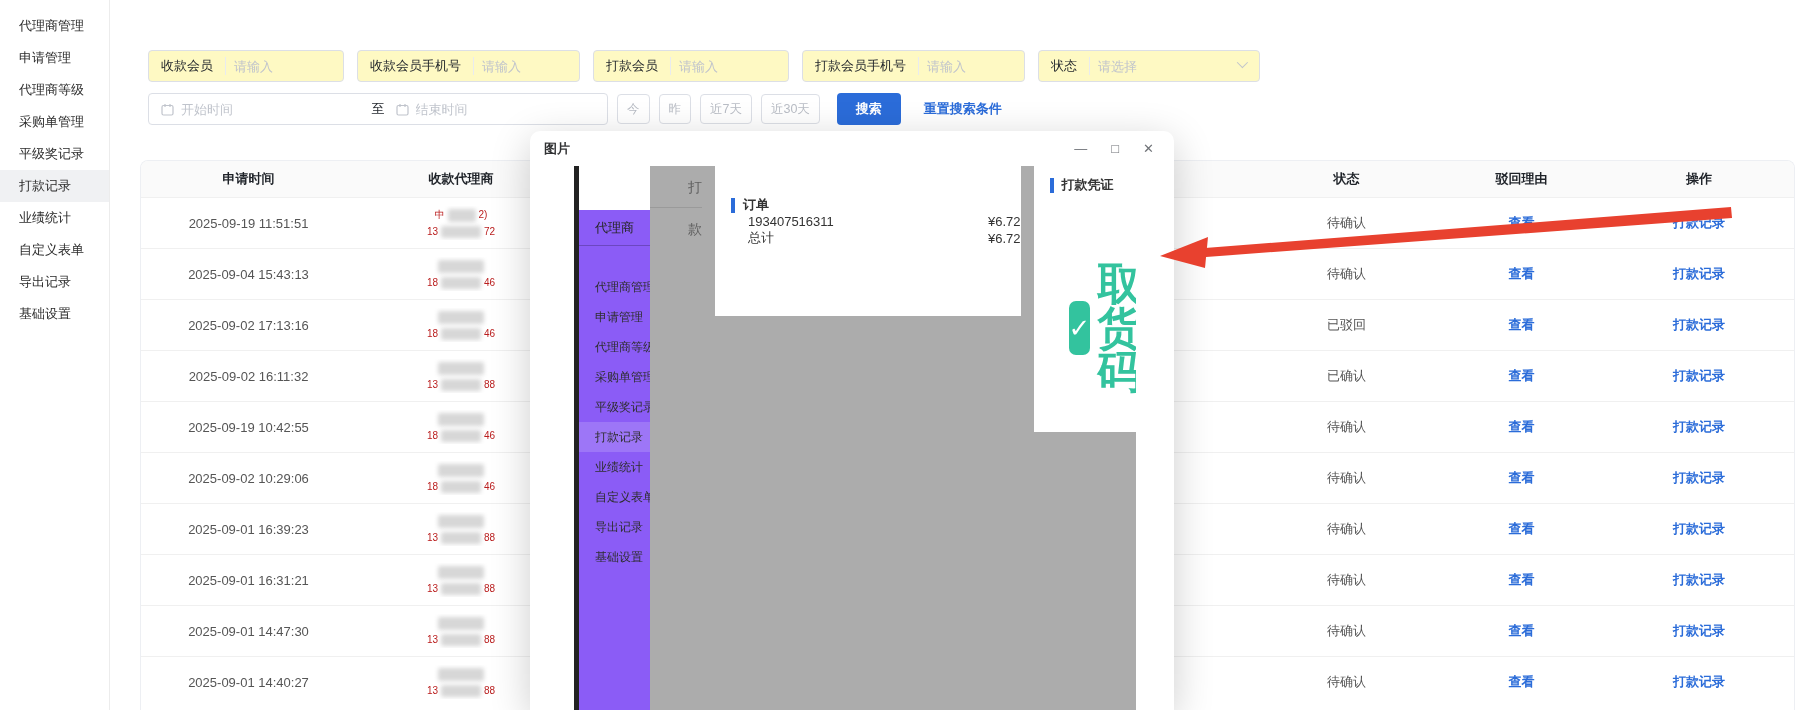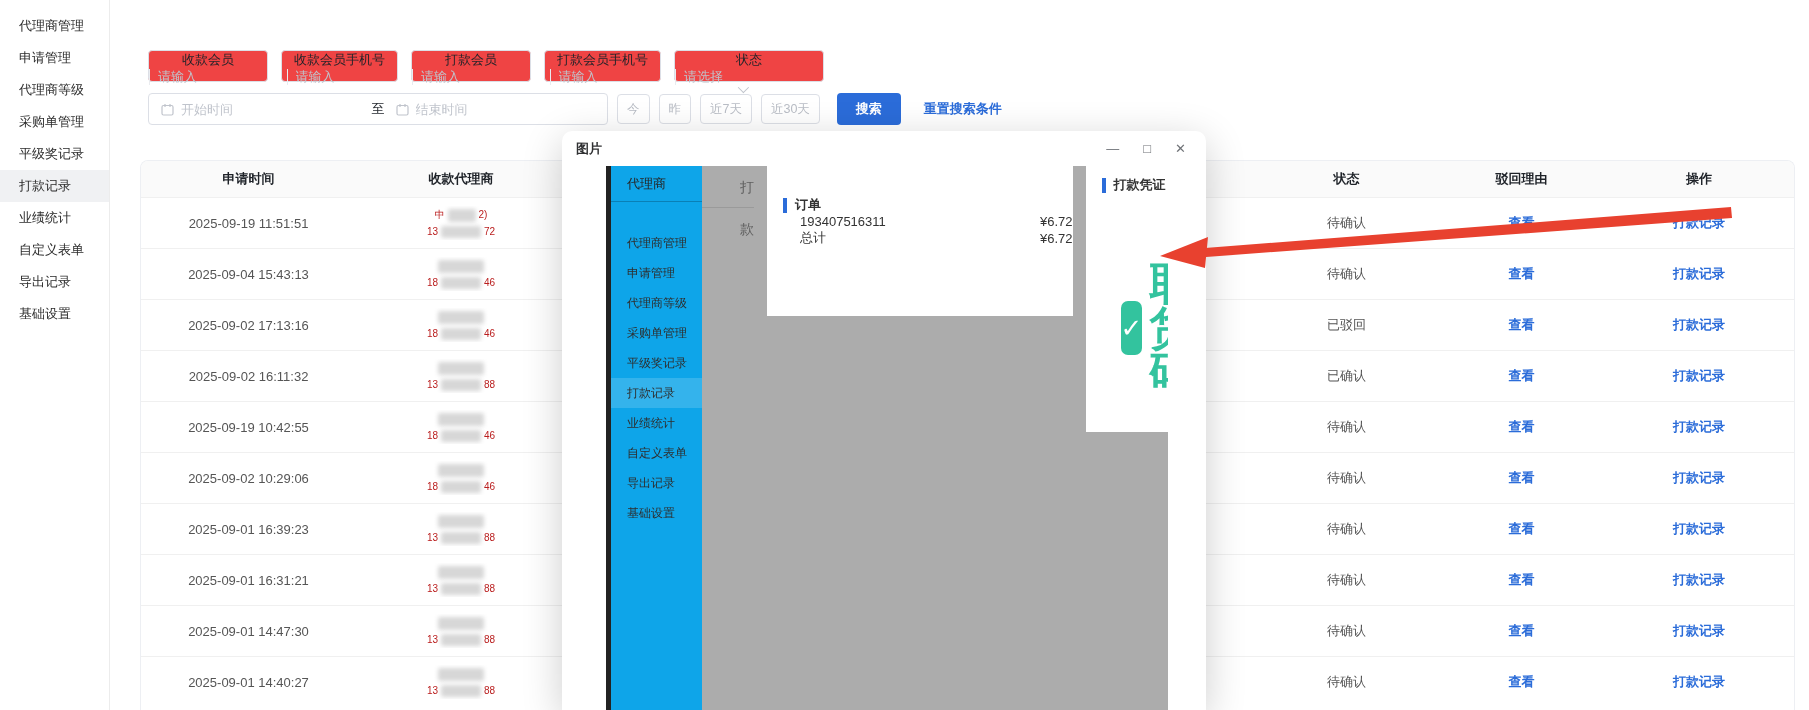--- a/index.html
+++ b/index.html
@@ -14,23 +14,23 @@
   body{font-family:"Liberation Sans","DejaVu Sans",sans-serif;background:#fff;color:#333;}
   .page{position:relative;width:1809px;height:710px;overflow:hidden;background:#fff;}
 
   
   .sidebar{position:absolute;left:0;top:0;width:110px;height:710px;background:#fff;border-right:1px solid #ececec;padding-top:10px;z-index:2;}
   .side-item{height:32px;line-height:32px;padding-left:19px;font-size:13px;color:#2b2b2b;white-space:nowrap;cursor:pointer;}
   .side-item.active{background:#f0f1f3;}
 
   
   .filter-row1{position:absolute;left:148px;top:50px;display:flex;gap:13px;align-items:center;}
-  .fgroup{display:flex;align-items:center;height:32px;border:1px solid var(--border);border-radius:4px;background:#ef4444;flex-direction:column;}
+  .fgroup{display:flex;align-items:center;height:32px;border:1px solid var(--border);border-radius:4px;background:#fef9c3;}
   .flabel{padding:0 12px;font-size:13px;color:#1f2329;white-space:nowrap;}
-  .finput{border:none;outline:none;font-size:13px;color:#333;height:18px;padding:0 8px;background:transparent;border-left:1px solid #e9ebef;font-family:Liberation Serif, serif;}
+  .finput{border:none;outline:none;font-size:13px;color:#333;height:18px;padding:0 8px;background:transparent;border-left:1px solid #e9ebef;}
   .finput::placeholder{color:#c0c4cc;}
   .f-w1{width:118px}.f-w2{width:106px}.f-w3{width:118px}.f-w4{width:106px}.f-w5{width:148px}
   .chevron-down{width:8px;height:8px;border-right:1.5px solid #c0c4cc;border-bottom:1.5px solid #c0c4cc;transform:rotate(45deg) translateY(-2px);margin:0 14px 4px 0;flex:0 0 auto;}
 
   
   .filter-row2{position:absolute;left:148px;top:93px;display:flex;gap:9px;align-items:center;}
   .date-box{width:460px;height:32px;border:1px solid var(--border);border-radius:4px;display:flex;align-items:center;padding:12px 12px;gap:7px;background:#fff;}
   .date-input{border:none;outline:none;font-size:13px;flex:1;min-width:0;color:#333;}
   .date-input::placeholder{color:#c0c4cc;}
   .to-label{font-size:13px;color:#1f2329;padding:0 4px;}
@@ -45,30 +45,30 @@
   .tbody-row{height:51px;border-top:1px solid var(--line);font-size:13px;color:#555;}
   .cell{text-align:center;overflow:hidden;white-space:nowrap;}
   .agent-line{line-height:17px;font-size:10px;color:#b91c1c;}
   .blur{display:inline-block;background:#d7d7d7;border-radius:2px;filter:blur(2.2px);vertical-align:middle;margin:0 3px;}
   .blur-name{width:46px;height:13px;}
   .blur-name-sm{width:28px;height:13px;}
   .blur-phone{width:40px;height:12px;}
   .tlink{color:var(--blue);font-weight:600;font-size:13px;cursor:pointer;text-decoration:none;text-align:right;}
 
   
-  .modal{position:absolute;left:562px;top:131px;width:644px;height:579px;background:#fff;border-radius:10px 10px 0 0;box-shadow:0 10px 40px rgba(0,0,0,.20);z-index:20;}
+  .modal{position:absolute;left:530px;top:131px;width:644px;height:579px;background:#fff;border-radius:10px 10px 0 0;box-shadow:0 10px 40px rgba(0,0,0,.20);z-index:20;}
   .modal-titlebar{height:35px;display:flex;align-items:center;padding:0 14px;}
   .modal-title{font-size:13px;font-weight:600;color:#303133;}
   .modal-controls{margin-left:auto;display:flex;gap:24px;align-items:center;padding-right:6px;}
   .win-btn{font-size:13px;color:#6f7277;cursor:pointer;line-height:1;}
 
   
   .shot{position:absolute;left:44px;top:35px;width:562px;height:544px;display:flex;overflow:hidden;}
   .shot-black-strip{width:5px;background:#222;flex:0 0 auto;}
-  .shot-sidebar{width:91px;background:#0ea5e9;flex:0 0 auto;display:flex;flex-direction:column;}
+  .shot-sidebar{width:71px;background:#8b5cf6;flex:0 0 auto;display:flex;flex-direction:column;margin-top:44px;}
   .shot-side-title{height:36px;line-height:36px;padding-left:16px;font-size:13px;color:#262626;border-bottom:1px solid rgba(0,0,0,.22);}
   .shot-side-items{margin-top:26px;}
   .shot-side-item{height:30px;line-height:30px;padding-left:16px;font-size:12px;color:#2e2e2e;white-space:nowrap;}
   .shot-side-item.active{background:rgba(255,255,255,.16);}
   .shot-content{flex:1;background:#acacac;display:flex;flex-direction:row;min-width:0;}
   .shot-page-title{height:42px;line-height:42px;padding-left:38px;font-size:14px;color:#5f5f5f;border-bottom:1px solid #9a9a9a;}
   .shot-gap1{height:17px;}
   .shot-card{margin-left:13px;background:#fff;}
   .shot-card1{height:150px;padding-top:30px;}
   .shot-gap2{height:20px;}

